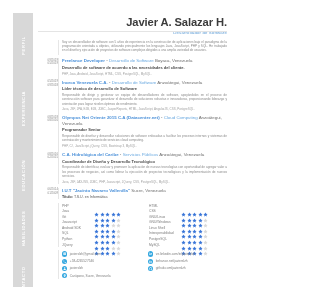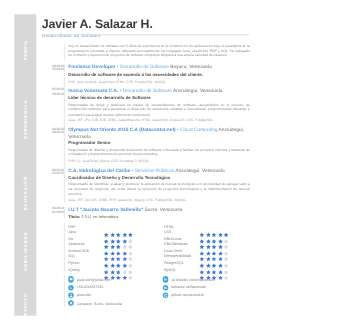--- a/index.html
+++ b/index.html
@@ -22,21 +22,21 @@
     position:absolute; left:50%; transform:translateX(-50%) rotate(-90deg);
     transform-origin:center center;
     white-space:nowrap;
     font-size:4.1px; letter-spacing:0.7px; font-weight:bold;
     color:#ffffff;
   }
 
   
   .content { position:absolute; left:38px; top:0; width:189px; height:300px; }
 
-  .header { padding-top:16px; }
+  .header { padding-top:16px;text-align:right; }
   .name {
     font-size:11.2px; font-weight:bold; color:#3b3b3b; letter-spacing:-0.1px;
   }
   .role { font-size:4.3px; color:#5b9bd5; margin-top:1.5px; letter-spacing:0.15px; }
 
   
   .hdr-rule { position:absolute; left:0; top:31px; width:189px; height:1px; background:#e4e4e4; }
 
   
   .section { position:relative; }

